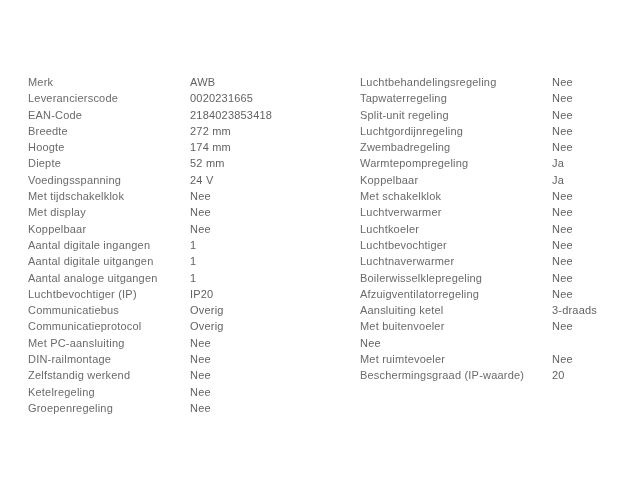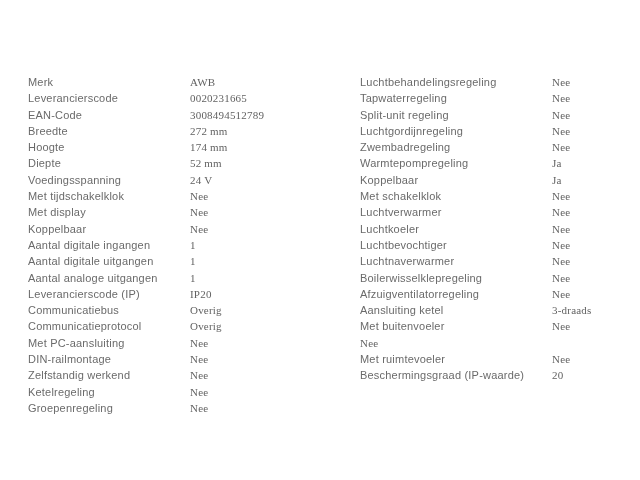--- a/index.html
+++ b/index.html
@@ -48,41 +48,40 @@
     width: 162px;
     flex: 0 0 162px;
     padding-left: 20px;
   }
   .spec-col-right .spec-label {
     width: 192px;
     flex: 0 0 192px;
   }
   .spec-value {
     color: #626262;
-    font-family: Liberation Serif, serif;
   }
 </style>
 </head>
 <body>
 
 <div class="spec-sheet">
   <div class="spec-col spec-col-left">
   <div class="spec-row">
     <span class="spec-label">Merk</span>
     <span class="spec-value">AWB</span>
   </div>
 
   <div class="spec-row">
     <span class="spec-label">Leverancierscode</span>
     <span class="spec-value">0020231665</span>
   </div>
 
   <div class="spec-row">
     <span class="spec-label">EAN-Code</span>
-    <span class="spec-value">3008494512789</span>
+    <span class="spec-value">2184023853418</span>
   </div>
 
   <div class="spec-row">
     <span class="spec-label">Breedte</span>
     <span class="spec-value">272 mm</span>
   </div>
 
   <div class="spec-row">
     <span class="spec-label">Hoogte</span>
     <span class="spec-value">174 mm</span>
@@ -122,21 +121,21 @@
     <span class="spec-label">Aantal digitale uitgangen</span>
     <span class="spec-value">1</span>
   </div>
 
   <div class="spec-row">
     <span class="spec-label">Aantal analoge uitgangen</span>
     <span class="spec-value">1</span>
   </div>
 
   <div class="spec-row">
-    <span class="spec-label">Leverancierscode (IP)</span>
+    <span class="spec-label">Luchtbevochtiger (IP)</span>
     <span class="spec-value">IP20</span>
   </div>
 
   <div class="spec-row">
     <span class="spec-label">Communicatiebus</span>
     <span class="spec-value">Overig</span>
   </div>
 
   <div class="spec-row">
     <span class="spec-label">Communicatieprotocol</span>

